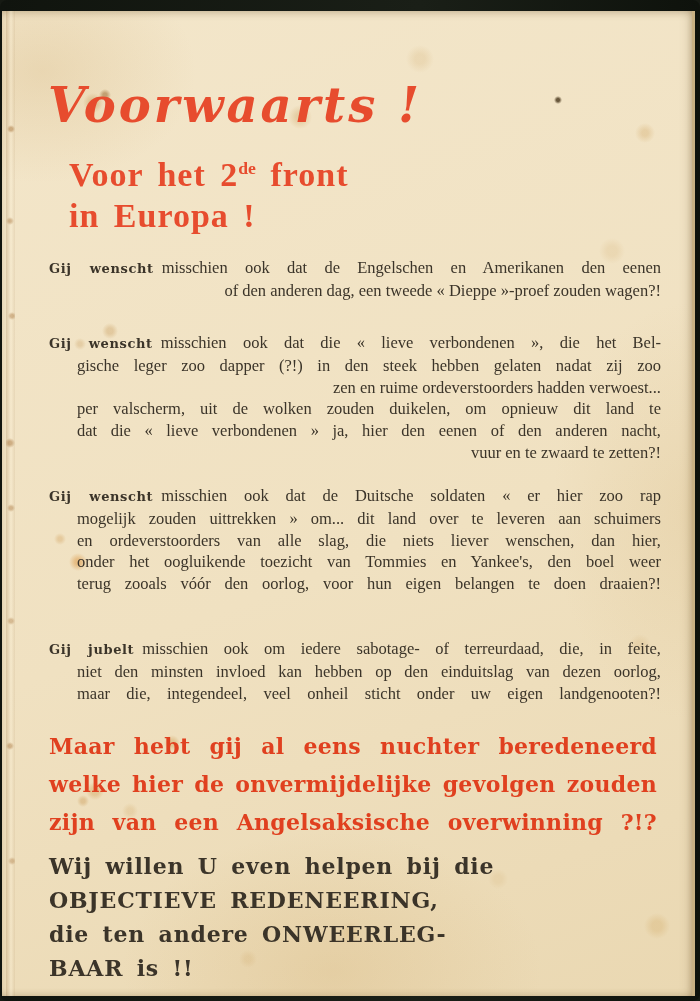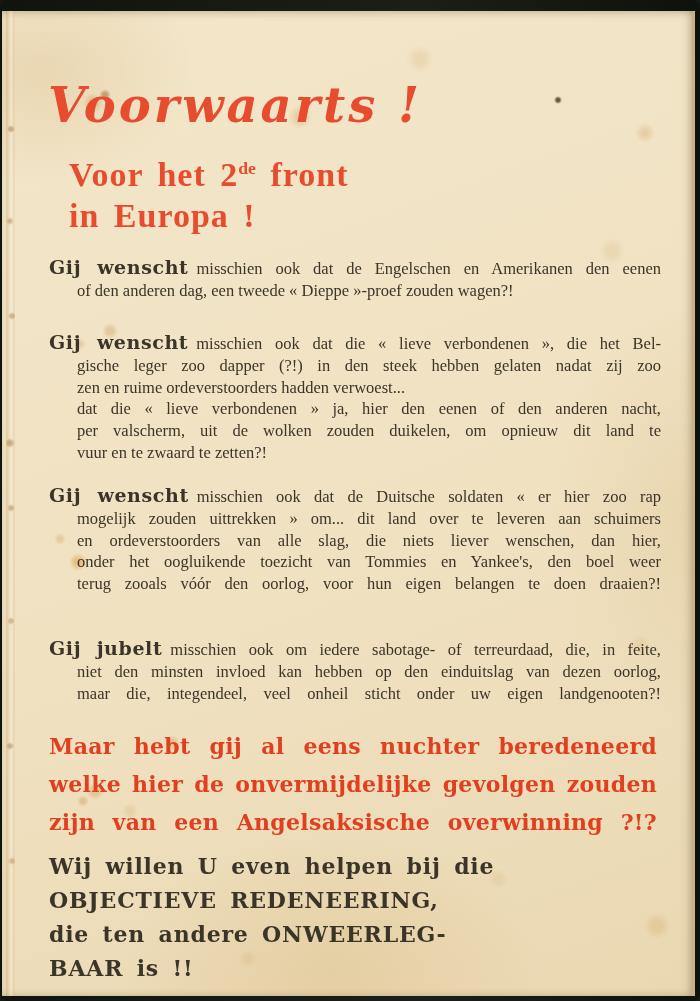--- a/index.html
+++ b/index.html
@@ -67,25 +67,25 @@
     position:absolute;left:47px;top:137px;
     font-weight:bold;font-size:34px;line-height:41px;
     letter-spacing:1px;word-spacing:5px;color:var(--accent,#e74c2e);margin-left:20px;
   }
   .subtitle sup{font-size:0.52em;letter-spacing:0;}
   .para{
     position:absolute;left:47px;width:612px;
     color:var(--ink,#3b3429);font-size:16.5px;line-height:21.8px;
   }
   .p1{top:246px}.p2{top:321px}.p3{top:474px}.p4{top:627px}
-  .bline{text-align:left;}
+  .bline{text-align:right;}
   .bline.just{text-align:justify;text-align-last:justify;-moz-text-align-last:justify;}
   .bline.cont{padding-left:28px;}
   .lead{
-    font-family:"DejaVu Serif",serif;font-weight:bold;font-size:19px;
+    font-family:"DejaVu Serif",serif;font-weight:bold;font-size:13px;
     letter-spacing:0.6px;margin-right:8px;
   }
   .red-statement{
     position:absolute;left:47px;top:716px;width:608px;
     font-family:"DejaVu Serif",serif;font-weight:bold;
     font-size:22px;line-height:38px;letter-spacing:0.3px;
     color:var(--statement,#e0401f);
   }
   .red-line{text-align:justify;text-align-last:justify;-moz-text-align-last:justify;}
   .closing{
@@ -111,22 +111,22 @@
     </div>
 
     <div class="para p1">
         <div class="bline just"><span class="lead">Gij wenscht</span>misschien ook dat de Engelschen en Amerikanen den eenen</div>
         <div class="bline cont">of den anderen dag, een tweede « Dieppe »-proef zouden wagen?!</div>
       </div>
     <div class="para p2">
         <div class="bline just"><span class="lead">Gij wenscht</span>misschien ook dat die « lieve verbondenen », die het Bel-</div>
         <div class="bline cont just">gische leger zoo dapper (?!) in den steek hebben gelaten nadat zij zoo</div>
         <div class="bline cont">zen en ruime ordeverstoorders hadden verwoest...</div>
+        <div class="bline cont just">per valscherm, uit de wolken zouden duikelen, om opnieuw dit land te</div>
         <div class="bline cont just">dat die « lieve verbondenen » ja, hier den eenen of den anderen nacht,</div>
-        <div class="bline cont just">per valscherm, uit de wolken zouden duikelen, om opnieuw dit land te</div>
         <div class="bline cont">vuur en te zwaard te zetten?!</div>
       </div>
     <div class="para p3">
         <div class="bline just"><span class="lead">Gij wenscht</span>misschien ook dat de Duitsche soldaten « er hier zoo rap</div>
         <div class="bline cont just">mogelijk zouden uittrekken » om... dit land over te leveren aan schuimers</div>
         <div class="bline cont just">en ordeverstoorders van alle slag, die niets liever wenschen, dan hier,</div>
         <div class="bline cont just">onder het oogluikende toezicht van Tommies en Yankee's, den boel weer</div>
         <div class="bline cont just">terug zooals vóór den oorlog, voor hun eigen belangen te doen draaien?!</div>
       </div>
     <div class="para p4">

